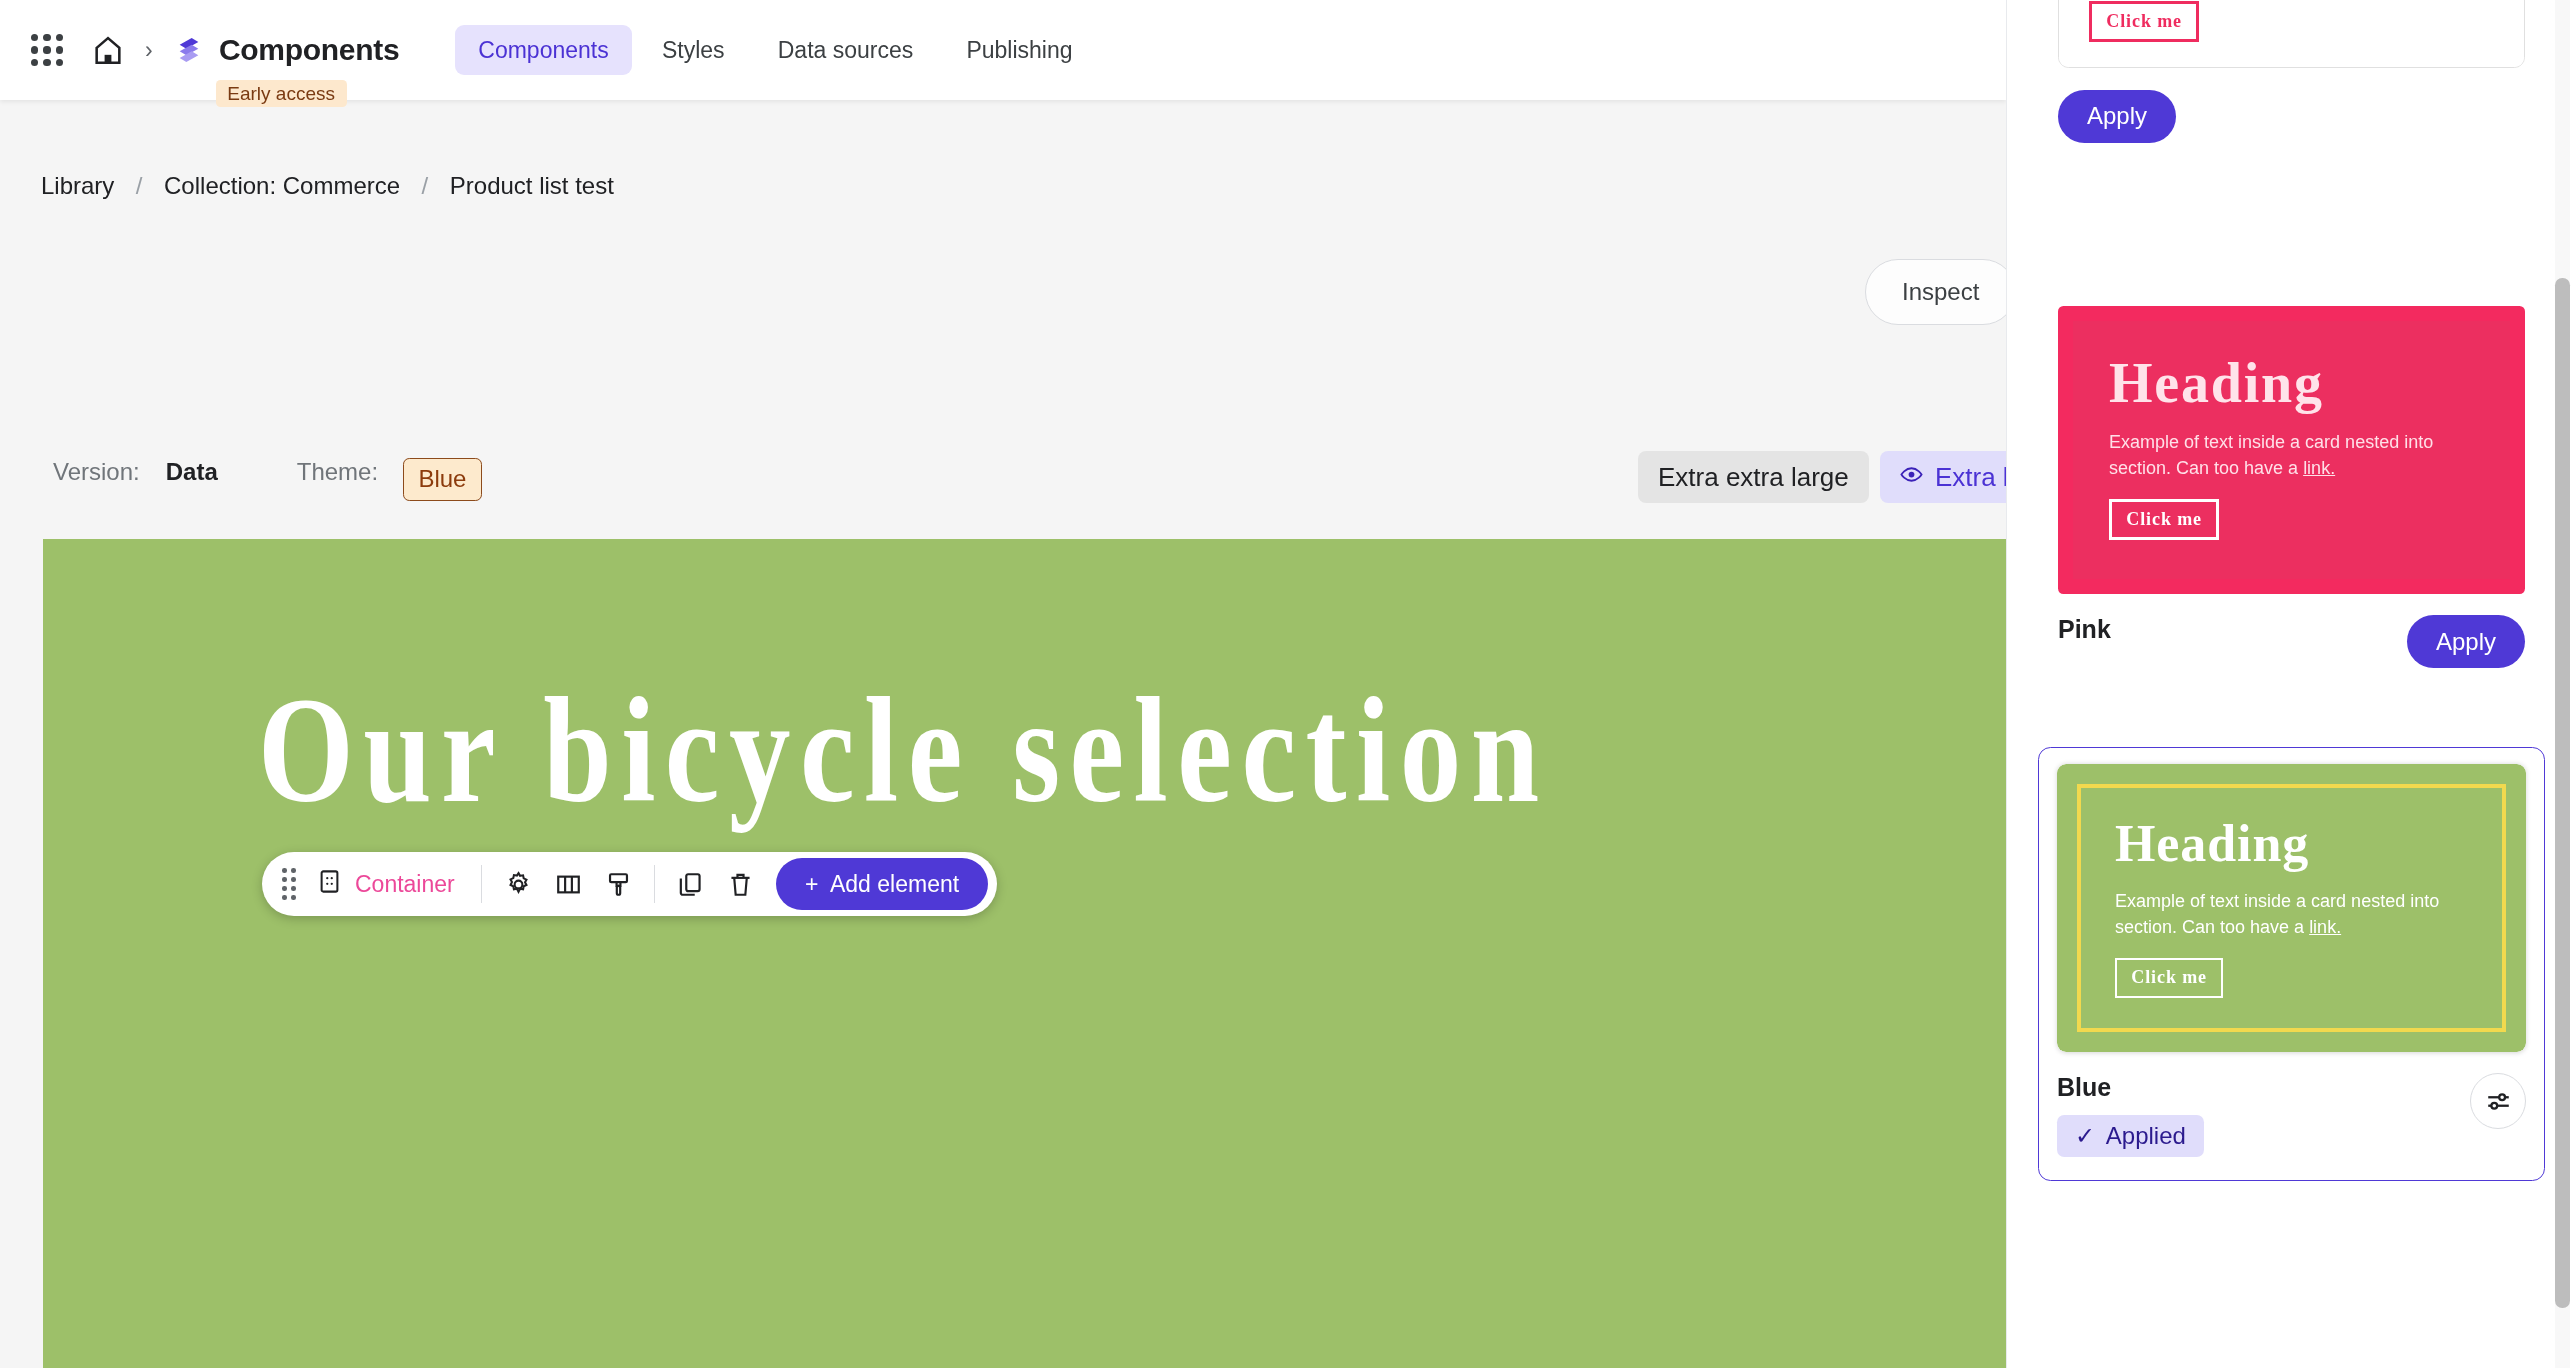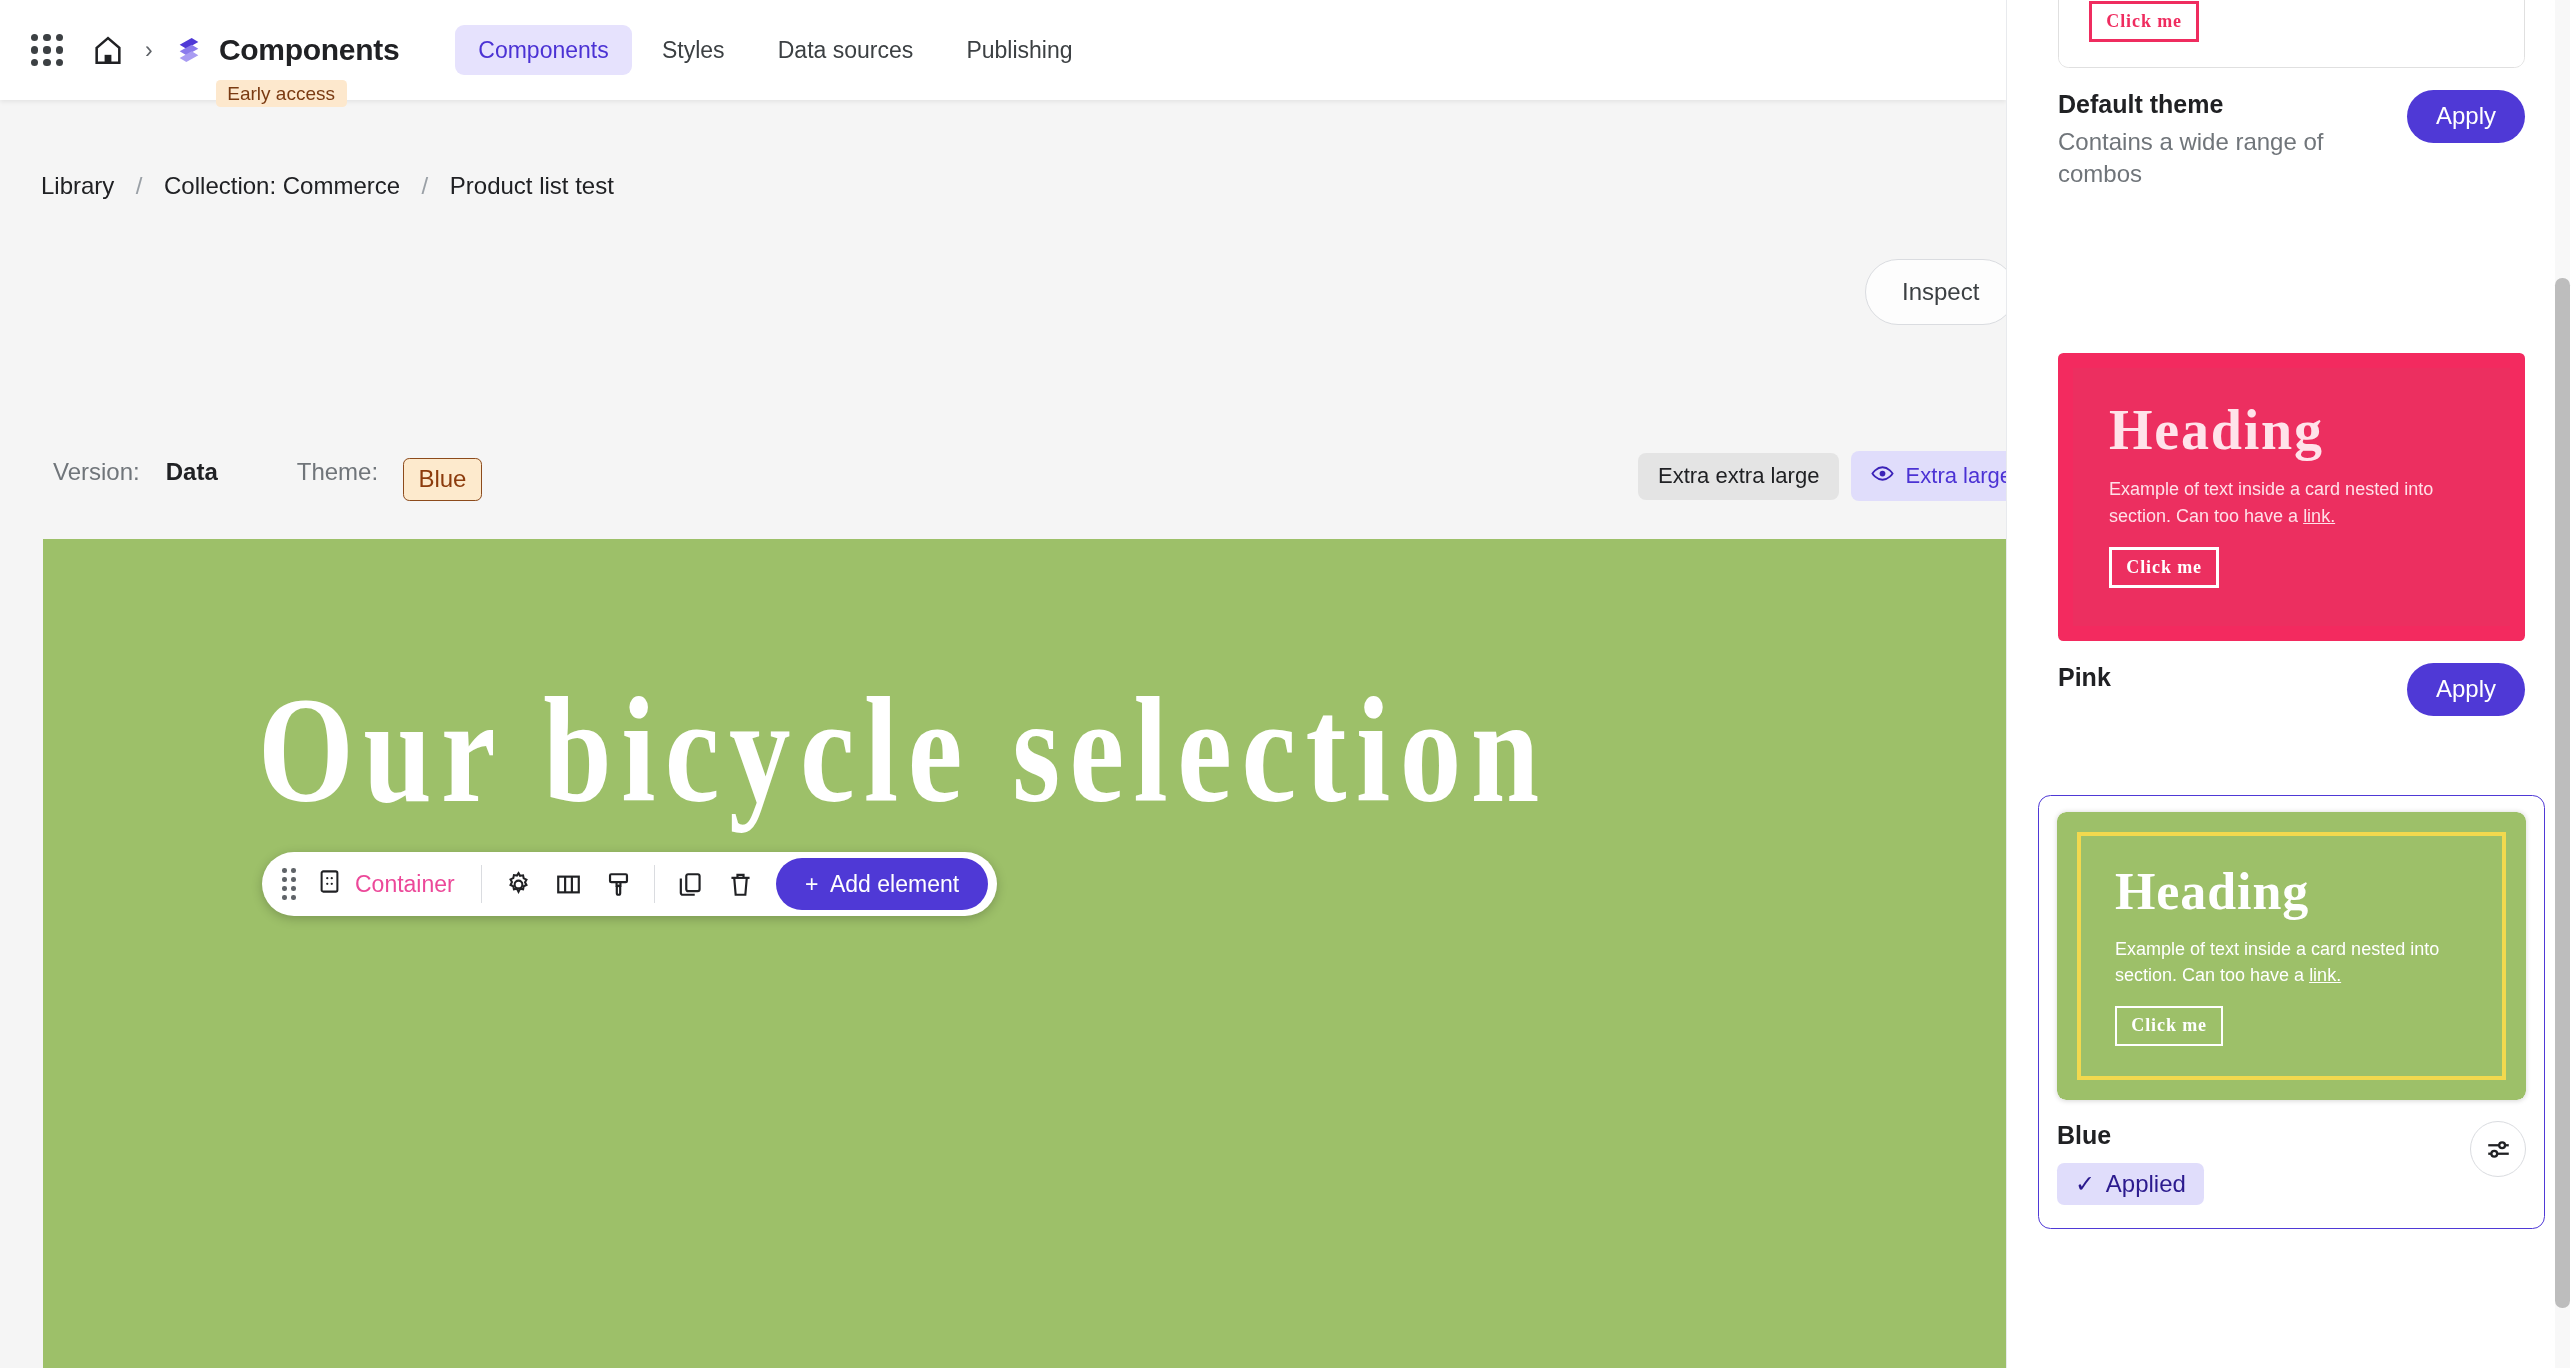--- a/index.html
+++ b/index.html
@@ -80,21 +80,21 @@
   .v-value { color: #202124; font-weight: 700; margin-left: 10px; }
   .t-label { color: #70757a; margin-left: 63px; }
   .theme-chip {
     margin-left: 9px;
     border: 1.8px solid #8c4a1b; background: #fdeacd; color: #8c3b0c;
     font-size: 24px; padding: 6.3px 14.3px; border-radius: 6.3px; cursor: pointer;
   }
   .bp-group { position: absolute; top: 351px; left: 1638px; display: flex; align-items: center; gap: 11.6px; }
   .bp-btn {
     background: #e4e4e4; color: #202124;
-    font-size: 22px; padding: 10.7px 20px; border-radius: 8px; cursor: pointer;
+    font-size: 26px; padding: 10.7px 20px; border-radius: 8px; cursor: pointer;
     white-space: nowrap;
   }
   .bp-btn.active { background: #e0ddfb; color: #4b32d4; display: flex; align-items: center; gap: 11.6px; }
 
   
   .green-section {
     position: absolute; top: 439px; left: 43px;
     width: 2060px; height: 932px;
     background: #9dc069;
     overflow: hidden;
@@ -366,24 +366,20 @@
   <div class="right-panel">
     <div class="rp-inner">
 
       <div class="theme-card" style="margin-top:-202px;">
         <div class="tc-preview" style="height:270px;">
           <div style="background:#fff;height:100%;padding:25px 30px;display:flex;align-items:flex-end;">
             <div class="prev-btn topb">Click me</div>
           </div>
         </div>
         <div class="tc-meta">
-          <div class="tc-text">
-            <div class="tc-name">Default theme</div>
-            <div class="tc-desc">Contains a wide range of combos</div>
-          </div>
           <div class="apply-btn">Apply</div>
         </div>
       </div>
 
       <div class="theme-card" style="margin-top:163px;">
         <div class="tc-preview" style="height:288px;border:none;border-radius:5.4px;">
           <div class="prev-pink">
             <div class="prev-pink-inner">
               <div class="prev-h pink">Heading</div>
               <div class="prev-p pink">

